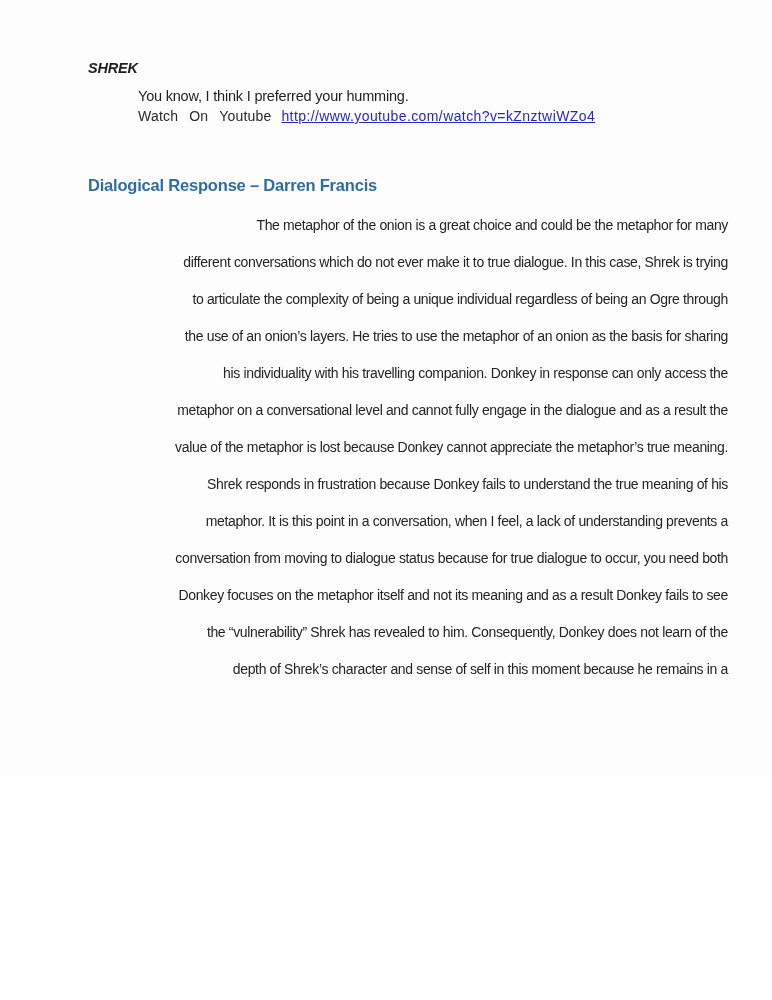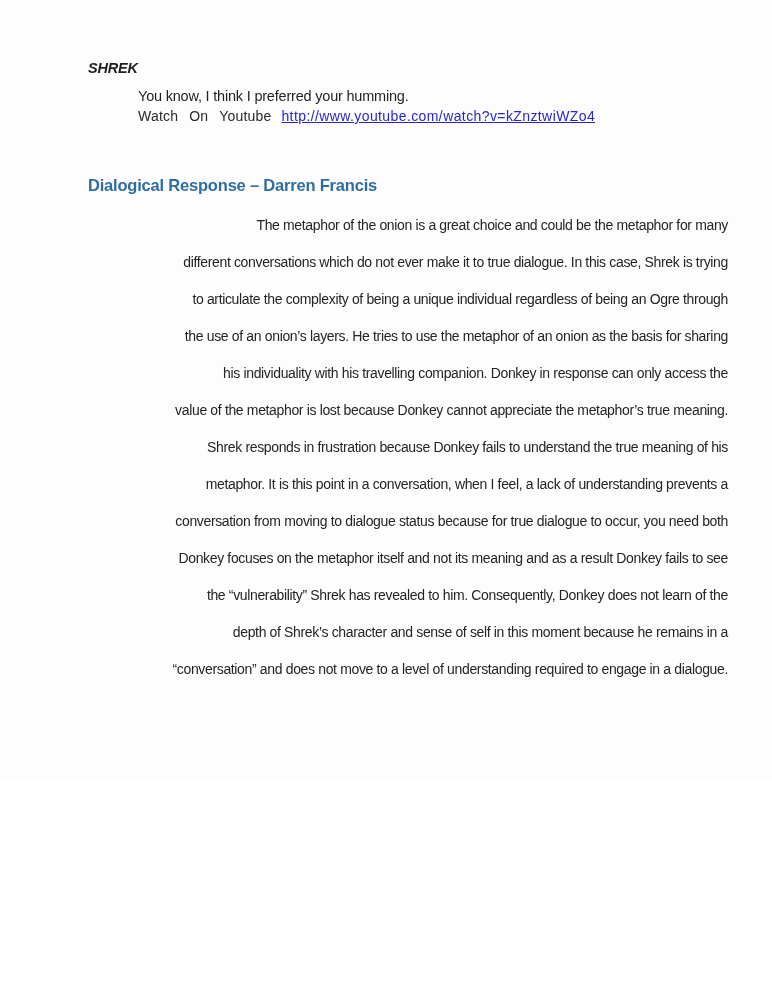--- a/index.html
+++ b/index.html
@@ -114,28 +114,28 @@
   </div>
 
   <h1 class="heading">Dialogical Response – Darren Francis</h1>
 
   <div class="body-text">
       <div class="body-line">The metaphor of the onion is a great choice and could be the metaphor for many</div>
       <div class="body-line">different conversations which do not ever make it to true dialogue. In this case, Shrek is trying</div>
       <div class="body-line">to articulate the complexity of being a unique individual regardless of being an Ogre through</div>
       <div class="body-line">the use of an onion’s layers. He tries to use the metaphor of an onion as the basis for sharing</div>
       <div class="body-line">his individuality with his travelling companion. Donkey in response can only access the</div>
+      <div class="body-line">metaphor on a conversational level and cannot fully engage in the dialogue and as a result the</div>
       <div class="body-line">value of the metaphor is lost because Donkey cannot appreciate the metaphor’s true meaning.</div>
       <div class="body-line">Shrek responds in frustration because Donkey fails to understand the true meaning of his</div>
       <div class="body-line">metaphor. It is this point in a conversation, when I feel, a lack of understanding prevents a</div>
       <div class="body-line">conversation from moving to dialogue status because for true dialogue to occur, you need both</div>
       <div class="body-line">Donkey focuses on the metaphor itself and not its meaning and as a result Donkey fails to see</div>
       <div class="body-line">the “vulnerability” Shrek has revealed to him. Consequently, Donkey does not learn of the</div>
       <div class="body-line">depth of Shrek’s character and sense of self in this moment because he remains in a</div>
-      <div class="body-line">“conversation” and does not move to a level of understanding required to engage in a dialogue.</div>
     </div>
 
   <div class="footer-left">D. Francis, G. Gerber</div>
 
   <div class="footer-center">EDUC 908</div>
 
   <div class="footer-right">Page | 6</div>
 
 </div>
 

